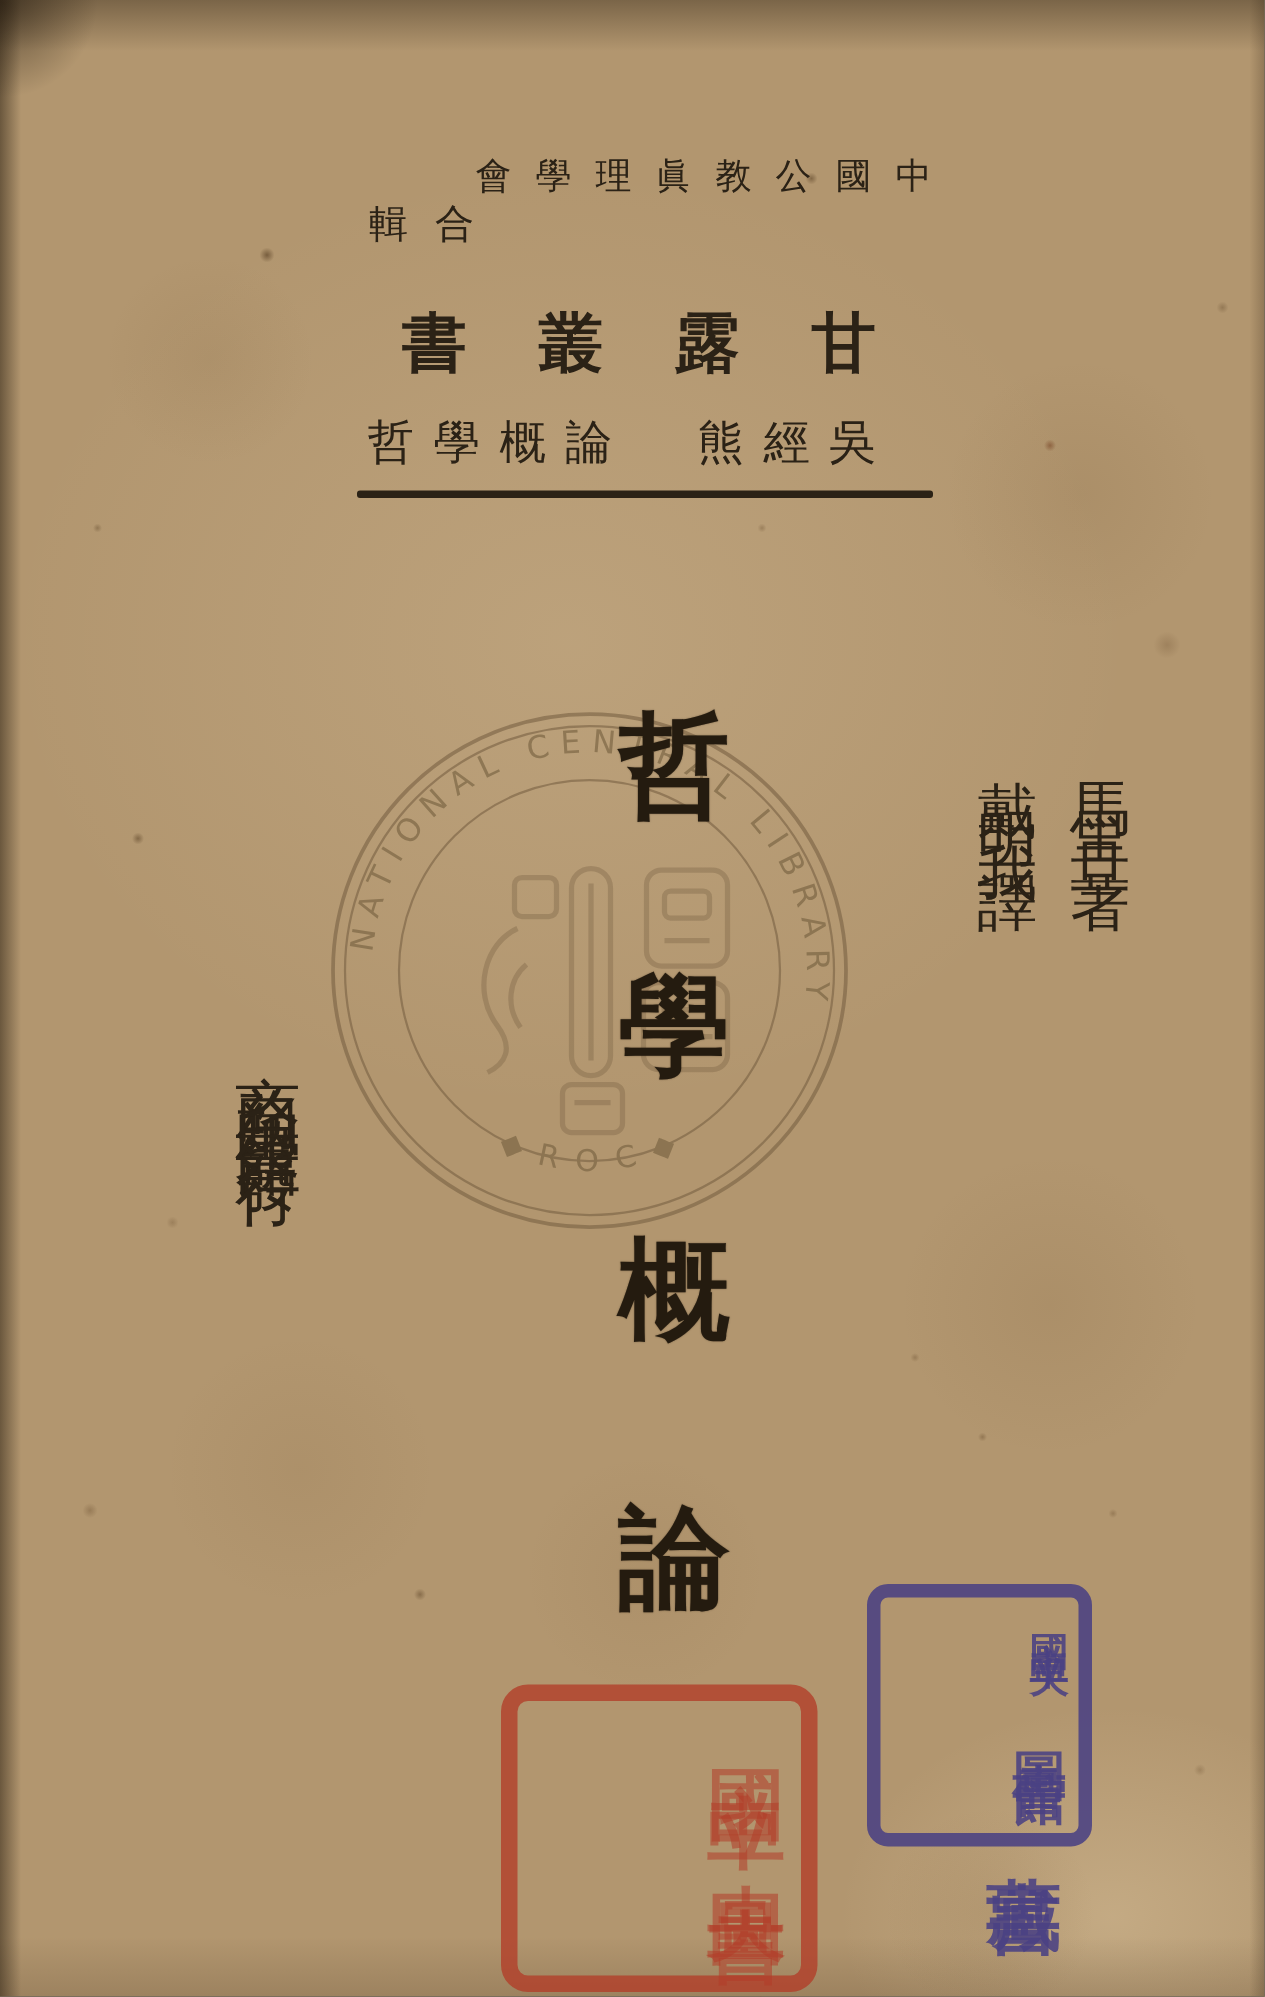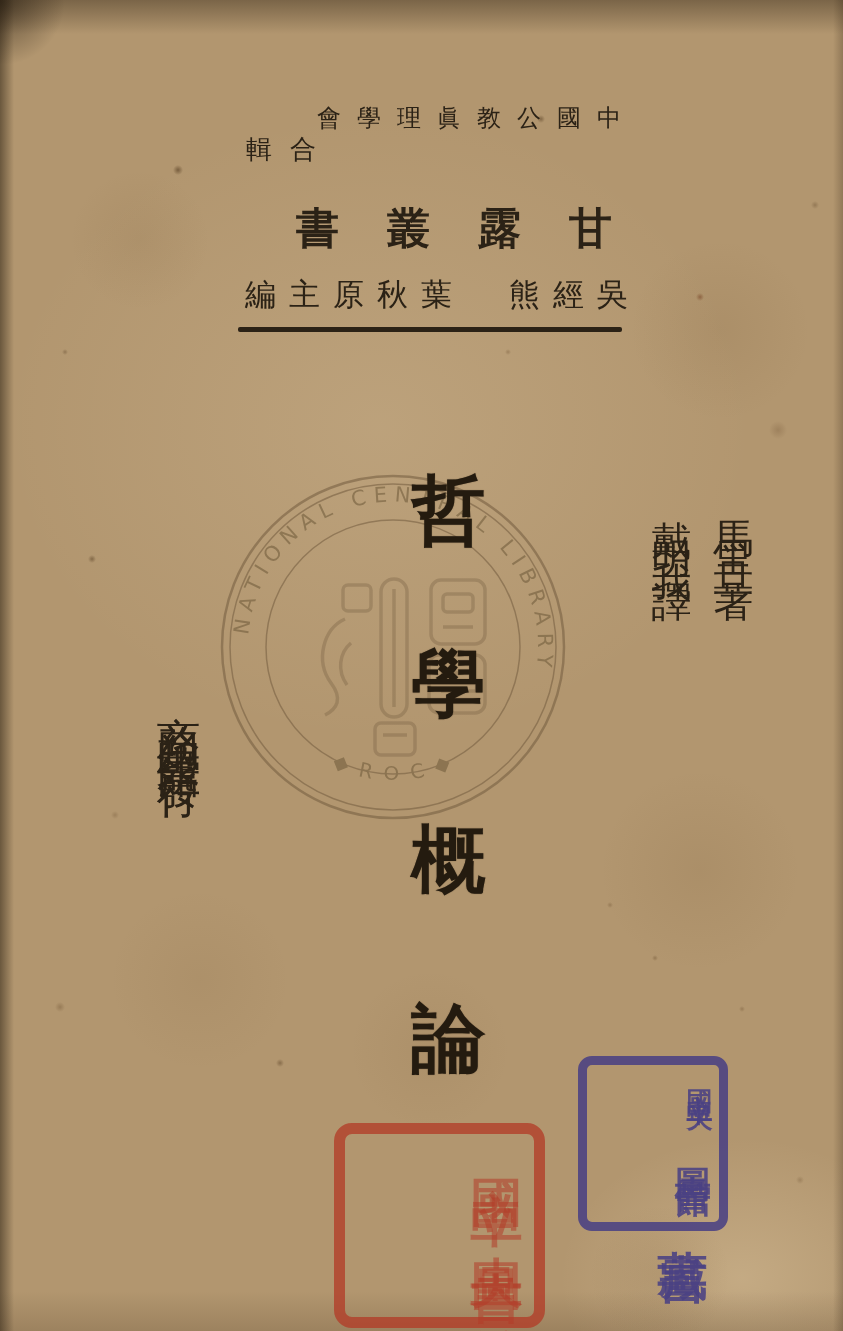--- a/index.html
+++ b/index.html
@@ -35,21 +35,21 @@
     radial-gradient(90px at 720px 330px, rgba(110,80,45,.1), transparent),
     radial-gradient(70px at 140px 240px, rgba(110,80,45,.09), transparent),
     radial-gradient(100px at 700px 870px, rgba(110,80,45,.1), transparent),
     radial-gradient(80px at 430px 1050px, rgba(110,80,45,.08), transparent),
     radial-gradient(70px at 660px 1275px, rgba(110,80,45,.12), transparent),
     radial-gradient(90px at 200px 980px, rgba(110,80,45,.08), transparent);}
   .ink{color:#2b2216;}
   
   .joint-label{position:absolute;left:246px;top:132px;font-size:26px;letter-spacing:18px;white-space:nowrap;}
   .society-rows{position:absolute;left:317px;top:104px;font-size:24px;letter-spacing:16px;line-height:28px;white-space:nowrap;}
-  .series-title{position:absolute;left:296px;top:200px;font-size:43px;font-weight:bold;letter-spacing:48px;white-space:nowrap;}
+  .series-title{position:absolute;left:268px;top:200px;font-size:43px;font-weight:bold;letter-spacing:48px;white-space:nowrap;}
   .editors{position:absolute;left:245px;top:274px;font-size:31px;letter-spacing:13px;white-space:nowrap;}
   .rule{position:absolute;left:238px;top:327px;width:384px;height:5px;background:#2b2216;border-radius:2px;}
   
   .vtext{writing-mode:vertical-rl;text-orientation:upright;white-space:nowrap;}
   .main-title{position:absolute;left:399px;top:411px;font-size:74px;font-weight:bold;letter-spacing:176px;color:#241b0f;text-shadow:0 0 1px rgba(36,27,15,.6);}
   .byline{position:absolute;left:644px;top:489px;}
   .byline .col{font-size:40px;letter-spacing:20px;color:#2b2216;}
   .byline .col + .col{margin-right:7px;}
   .publisher{position:absolute;left:149px;top:681px;font-size:44px;letter-spacing:10px;color:#2b2216;}
   
@@ -104,21 +104,21 @@
       <rect x="182" y="276" width="40" height="32" rx="6"></rect>
       <line x1="190" y1="288" x2="214" y2="288"></line>
     </g>
   </svg>
 
   <div class="joint-label ink">輯合</div>
   <div class="society-rows ink">
     <div>會學理眞教公國中</div>
   </div>
   <div class="series-title ink">書叢露甘</div>
-  <div class="editors ink">編主原秋葉　熊經吳</div>
+  <div class="editors ink">哲學概論　熊經吳</div>
   <div class="rule"></div>
 
   <div class="main-title vtext">哲學概論</div>
 
   <div class="byline vtext">
     <div class="col">馬里旦著</div>
     <div class="col">戴明我譯</div>
   </div>
 
   <div class="publisher vtext">商務印書館發行</div>

